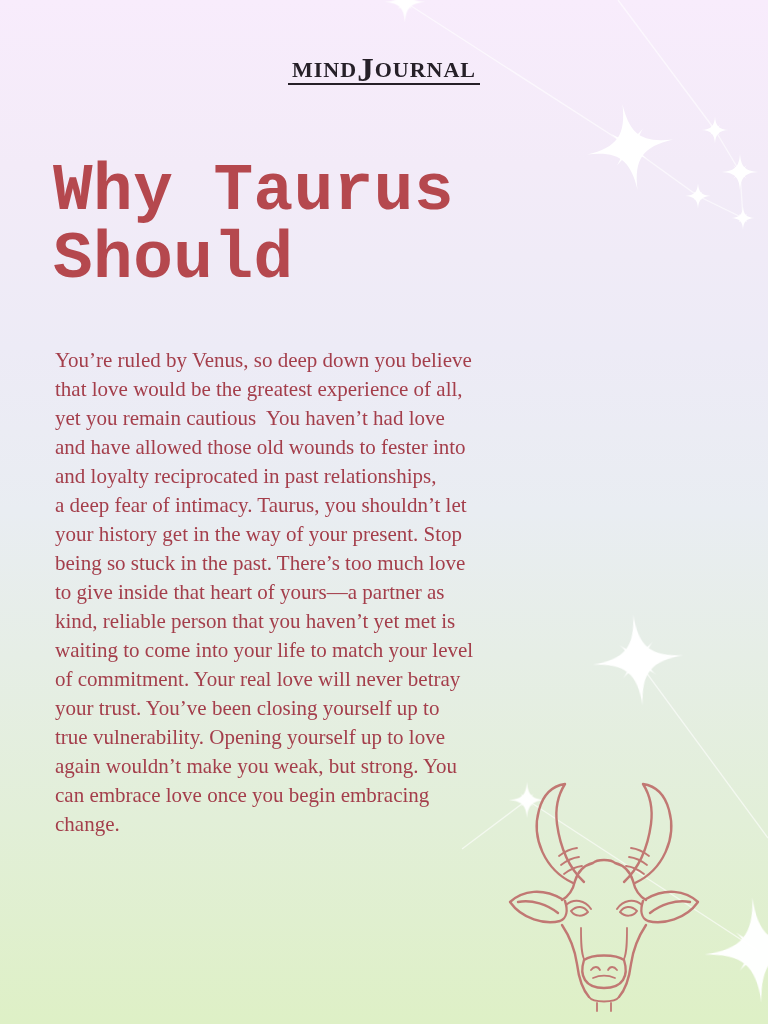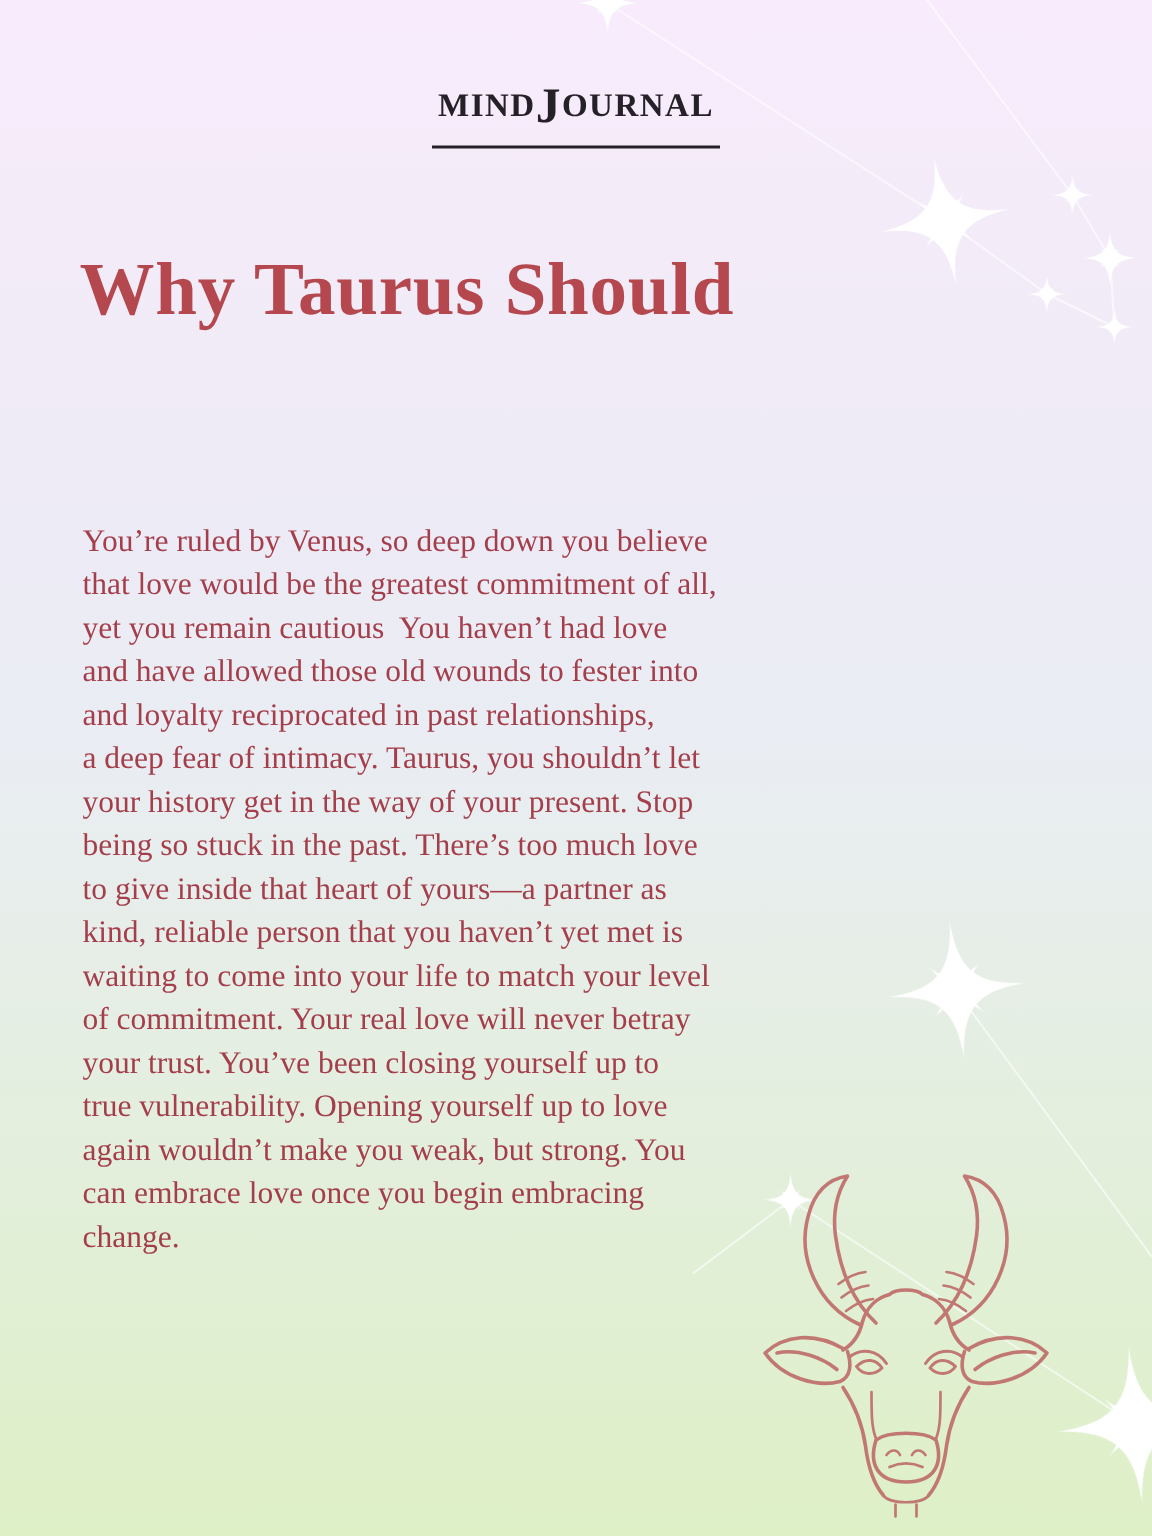--- a/index.html
+++ b/index.html
@@ -22,34 +22,34 @@
     text-align:center;
   }
   .logo-inner{
     display:inline-block;
     font-family:"Liberation Serif", serif;
     font-weight:700;
     font-size:22px;
     letter-spacing:1px;
     color:#262028;
     border-bottom:2px solid #262028;
-    padding:0 4px 15px 4px;
+    padding:0 4px 1px 4px;
     line-height:1.1;
   }
   .logo-inner .bigJ{
     font-size:1.5em;
     line-height:0;
     vertical-align:-0.13em;
   }
   .headline{
     position:absolute;left:53px;top:158px;
     margin:0;width:560px;
-    font-family:Liberation Serif, serif;
+    font-family:Liberation Mono, monospace;
     font-weight:700;
-    font-size:50px;
+    font-size:66px;
     line-height:68px;
     letter-spacing:0.5px;
     color:#b5484e;
   }
   .article{
     position:absolute;left:55px;top:346px;width:470px;
     color:#a43e4b;
   }
   .article .text-line{
     font-family:"Liberation Serif", serif;
@@ -130,21 +130,21 @@
   <header class="logo">
     <span class="logo-inner"><span>MIND</span><span class="bigJ">J</span><span>OURNAL</span></span>
   </header>
 
   <h1 class="headline">
     <span>Why Taurus Should</span><br>
   </h1>
 
   <div class="article">
       <div class="text-line">You’re ruled by Venus, so deep down you believe</div>
-      <div class="text-line">that love would be the greatest commitment of all,</div>
+      <div class="text-line">that love would be the greatest experience of all,</div>
       <div class="text-line">yet you remain cautious  You haven’t had love</div>
       <div class="text-line">and have allowed those old wounds to fester into</div>
       <div class="text-line">and loyalty reciprocated in past relationships,</div>
       <div class="text-line">a deep fear of intimacy. Taurus, you shouldn’t let</div>
       <div class="text-line">your history get in the way of your present. Stop</div>
       <div class="text-line">being so stuck in the past. There’s too much love</div>
       <div class="text-line">to give inside that heart of yours—a partner as</div>
       <div class="text-line">kind, reliable person that you haven’t yet met is</div>
       <div class="text-line">waiting to come into your life to match your level</div>
       <div class="text-line">of commitment. Your real love will never betray</div>

